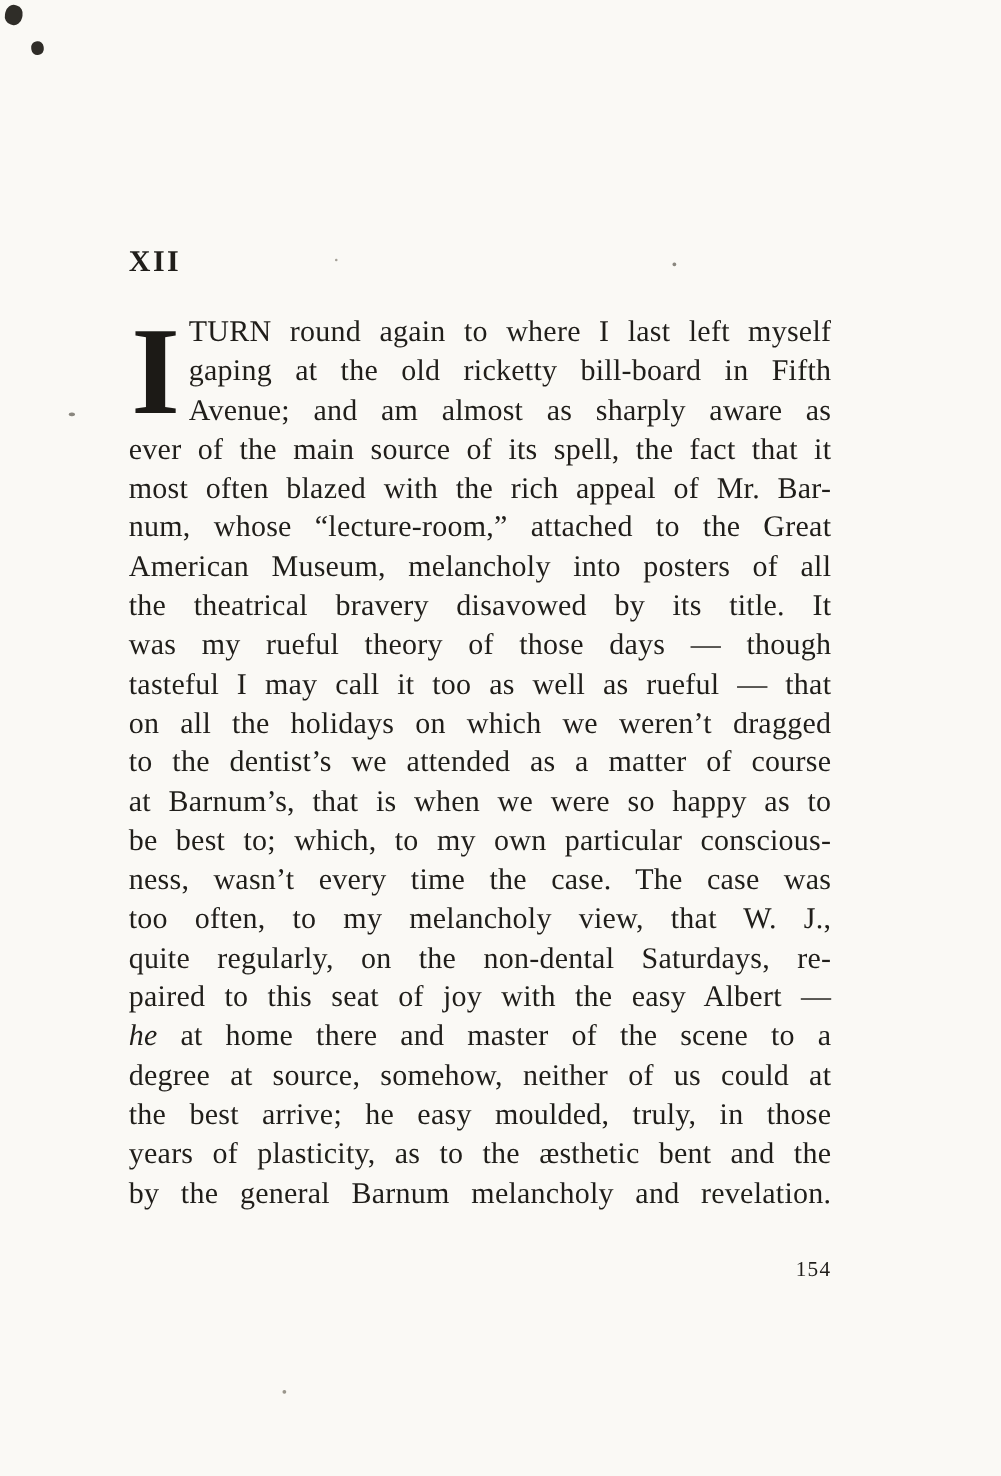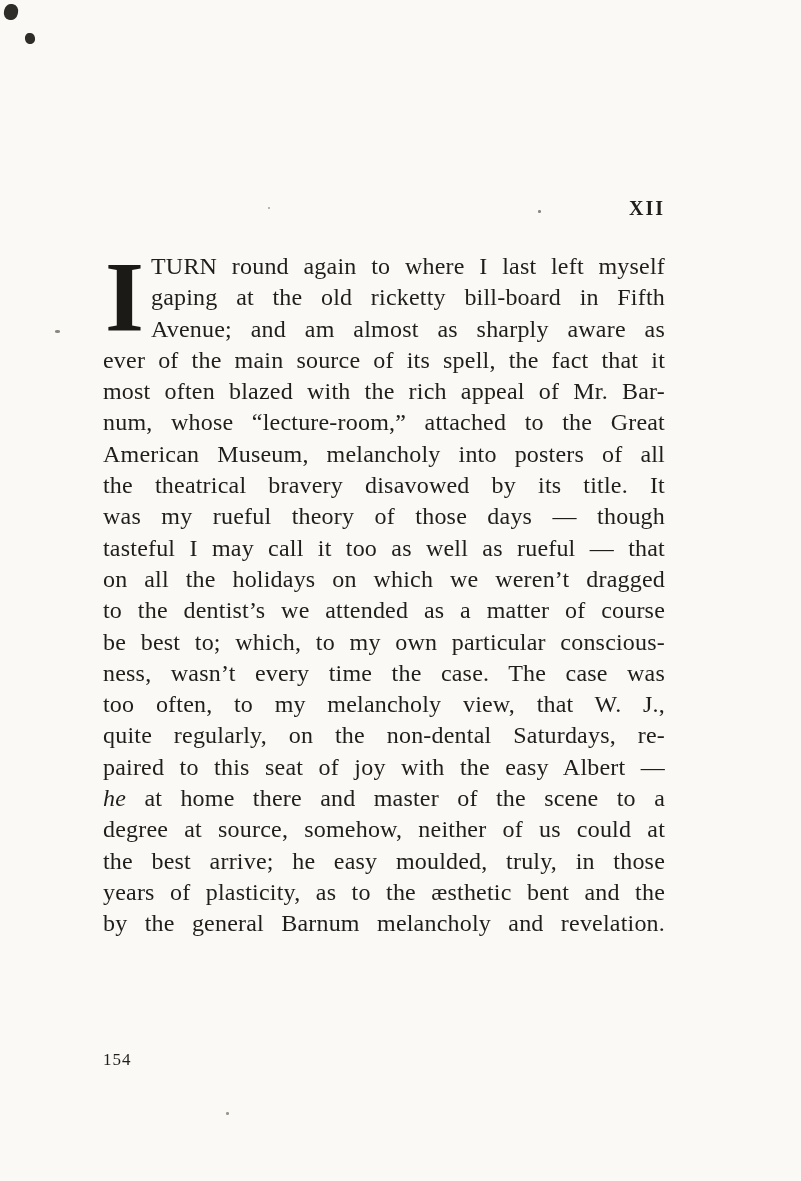--- a/index.html
+++ b/index.html
@@ -14,22 +14,22 @@
     height: 1181px;
     background: #faf9f5;
     color: #201e1a;
     overflow: hidden;
   }
   .chapter {
     position: absolute;
     top: 197px;
     left: 103px;
     width: 562px;
-    text-align: right;
-    font-size: 20px;
+    text-align: left;
+    font-size: 24px;
     font-weight: 600;
     letter-spacing: 2px;
   }
   .text-block {
     position: absolute;
     top: 251px;
     left: 103px;
     width: 562px;
   }
   .dropcap {
@@ -46,24 +46,24 @@
     line-height: 31.3px;
     text-align: justify;
     text-align-last: justify;
     letter-spacing: 0.2px;
     white-space: normal;
   }
   .line.indent { padding-left: 48px; }
   .line em { font-style: italic; }
   .folio {
     position: absolute;
-    top: 1050px;
+    top: 1006px;
     left: 103px;
     width: 562px;
-    text-align: left;
+    text-align: right;
     font-size: 17px;
     letter-spacing: 1px;
   }
   .speck {
     position: absolute;
     background: #2f2d28;
     border-radius: 45%;
   }
   .speck.s1 { left: 4px;   top: 4px;    width: 14px; height: 16px; transform: rotate(12deg); }
   .speck.s2 { left: 25px;  top: 33px;   width: 10px; height: 11px; transform: rotate(-8deg); }
@@ -94,20 +94,21 @@
         <div class="line indent">Avenue; and am almost as sharply aware as</div>
         <div class="line">ever of the main source of its spell, the fact that it</div>
         <div class="line">most often blazed with the rich appeal of Mr. Bar-</div>
         <div class="line">num, whose “lecture-room,” attached to the Great</div>
         <div class="line">American Museum, melancholy into posters of all</div>
         <div class="line">the theatrical bravery disavowed by its title. It</div>
         <div class="line">was my rueful theory of those days — though</div>
         <div class="line">tasteful I may call it too as well as rueful — that</div>
         <div class="line">on all the holidays on which we weren’t dragged</div>
         <div class="line">to the dentist’s we attended as a matter of course</div>
+        <div class="line">at Barnum’s, that is when we were so happy as to</div>
         <div class="line">be best to; which, to my own particular conscious-</div>
         <div class="line">ness, wasn’t every time the case. The case was</div>
         <div class="line">too often, to my melancholy view, that W. J.,</div>
         <div class="line">quite regularly, on the non-dental Saturdays, re-</div>
         <div class="line">paired to this seat of joy with the easy Albert —</div>
         <div class="line"><em>he</em> at home there and master of the scene to a</div>
         <div class="line">degree at source, somehow, neither of us could at</div>
         <div class="line">the best arrive; he easy moulded, truly, in those</div>
         <div class="line">years of plasticity, as to the æsthetic bent and the</div>
         <div class="line">by the general Barnum melancholy and revelation.</div>

